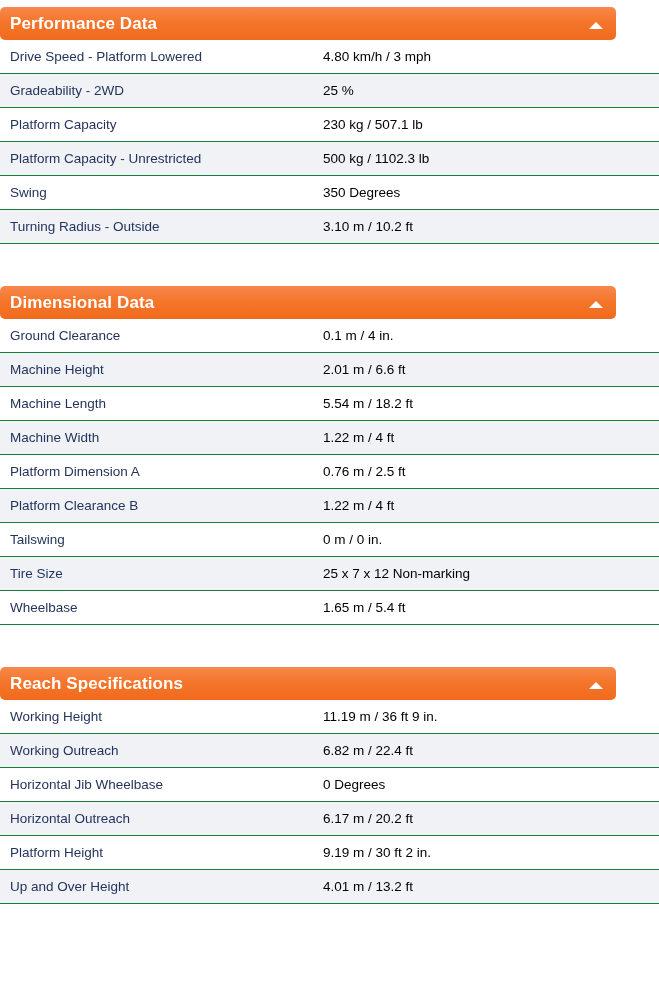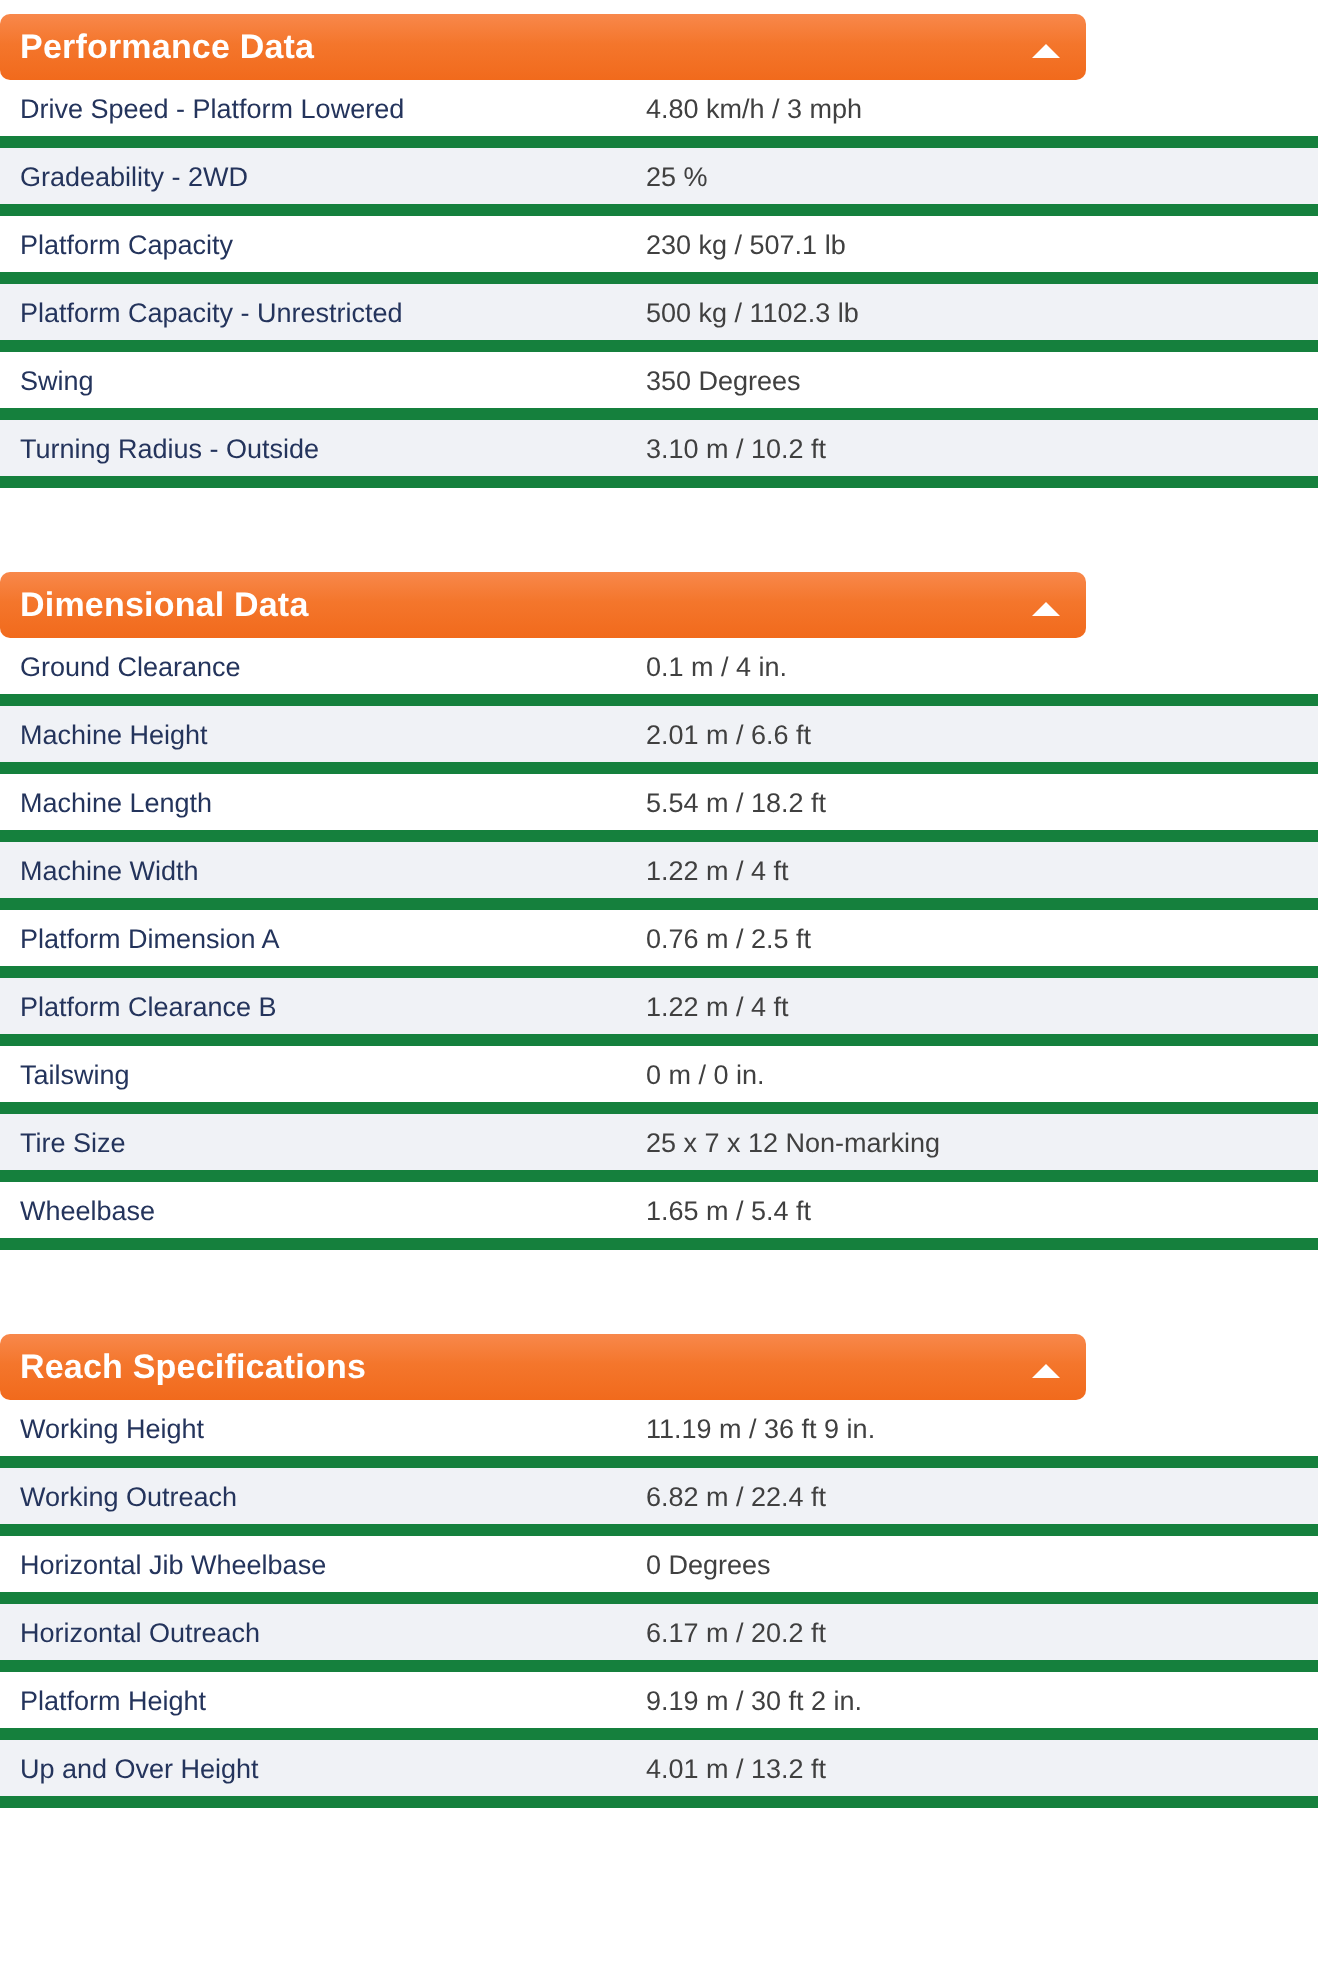--- a/index.html
+++ b/index.html
@@ -8,21 +8,21 @@
     background: #ffffff;
     font-family: "Liberation Sans", sans-serif;
   }
   body { min-height: 981px; padding-top: 7px; }
 
   .spec-section { width: 659px; margin-bottom: 42px; }
 
   .section-header {
     position: relative;
     height: 33px;
-    width: 543px;
+    width: 616px;
     border-radius: 5px;
     background: linear-gradient(180deg, #f8884b 0%, #f4762c 45%, #f16a1c 100%);
     display: flex;
     align-items: center;
     padding: 0 14px 0 10px;
     cursor: pointer;
   }
   .section-title {
     color: #ffffff;
     font-size: 17px;
@@ -40,34 +40,34 @@
     border-right: 7px solid transparent;
     border-bottom: 7px solid #ffffff;
   }
 
   .rows { width: 659px; }
   .spec-row {
     display: flex;
     align-items: center;
     height: 34px;
     width: 659px;
-    border-bottom: 6px solid #15803d;
+    border-bottom: 1px solid #15803d;
     background: #ffffff;
   }
   .spec-row:nth-child(even) { background: #f0f2f6; }
   .row-label {
     flex: 0 0 323px;
     padding-left: 10px;
     font-size: 13.5px;
     color: #24345c;
   }
   .row-value {
     flex: 1 1 auto;
     font-size: 13.5px;
-    color: #404040;
+    color: #000000;
   }
 </style>
 </head>
 <body>
 
 <main>
     <section class="spec-section">
       <div class="section-header">
         <span class="section-title">Performance Data</span>
         <span class="caret-up"></span>

